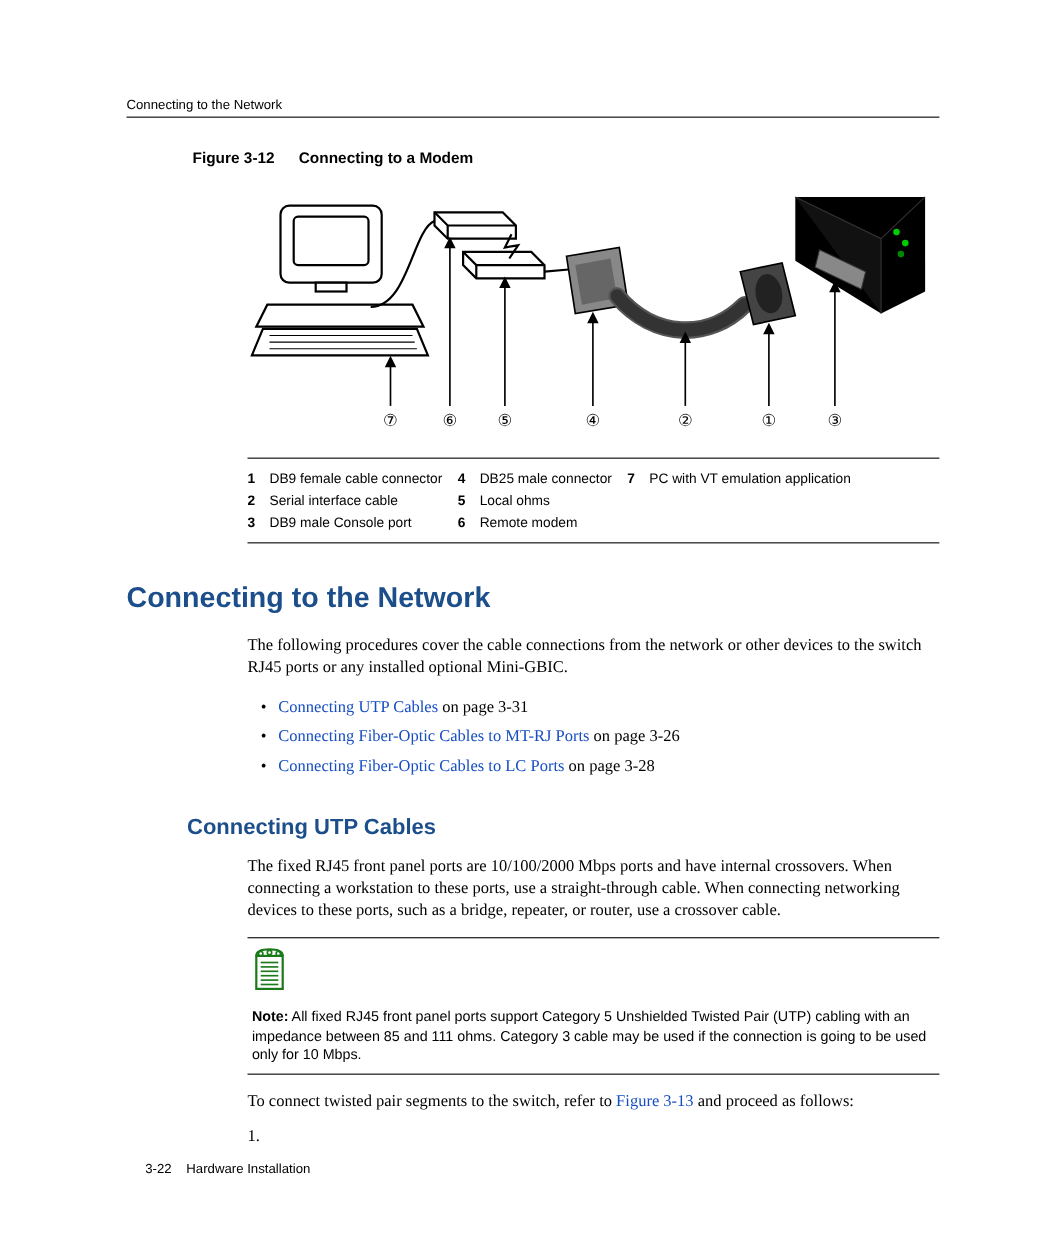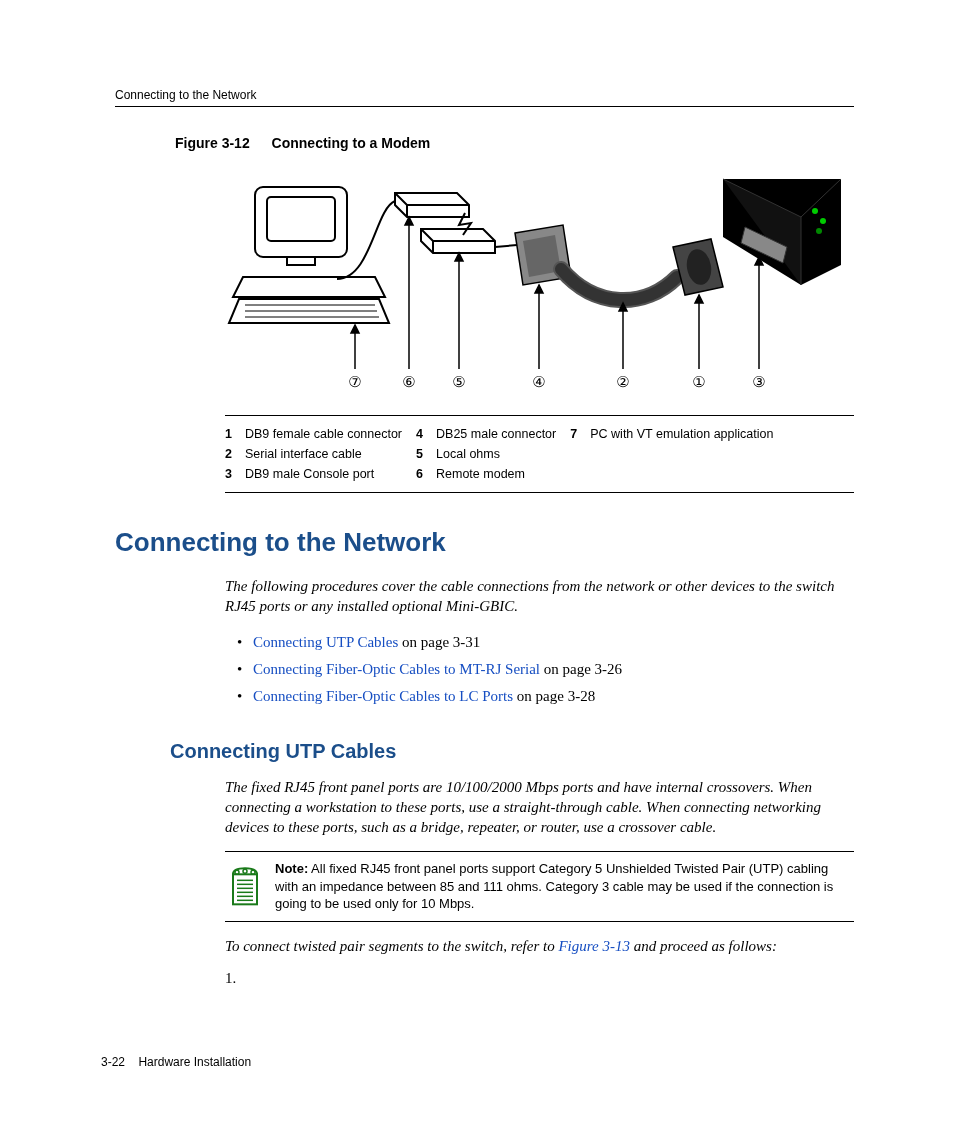--- a/index.html
+++ b/index.html
@@ -64,54 +64,54 @@
     color: #1b4e8a;
     margin-top: 30px;
     margin-bottom: 14px;
     margin-left: 55px;
   }
   .body-text {
     font-size: 15px;
     line-height: 1.35;
     margin-left: 110px;
     margin-bottom: 12px;
-    font-style: italic;
   }
   .bullets {
     margin-left: 110px;
     font-size: 15px;
     line-height: 1.8;
     margin-bottom: 4px;
   }
   .bullets li { list-style: none; display: flex; }
   .bullets li .bul { width: 28px; padding-left: 12px; }
   .link { color: #164ec2; }
   .note-box {
     display: flex;
     gap: 14px;
     margin-left: 110px;
     border-top: 1px solid #000;
     border-bottom: 1px solid #000;
     padding: 8px 4px;
     margin-bottom: 14px;
     margin-top: 14px;
+    flex-direction: column;
   }
   .note-icon { width: 32px; flex-shrink: 0; }
   .note-text {
     font-family: Arial, Helvetica, sans-serif;
     font-size: 13px;
     line-height: 1.35;
   }
   .ol { margin-left: 110px; font-size: 15px; line-height: 1.35; }
   .ol li { list-style: none; display: flex; margin-bottom: 8px; }
   .ol li .num { width: 24px; }
   .footer {
     position: absolute;
     bottom: 54px;
-    left: 101px;
+    left: 132px;
     font-family: Arial, Helvetica, sans-serif;
     font-size: 12px;
   }
 </style>
 </head>
 <body>
 
 <div class="header-region">Connecting to the Network</div>
 
 <div class="figure-caption">
@@ -248,21 +248,21 @@
 
 <p class="body-text">The following procedures cover the cable connections from the network or other devices to the switch RJ45 ports or any installed optional Mini-GBIC.</p>
 
 <ul class="bullets">
   <li>
       <span class="bul">•</span>
       <span><span class="link">Connecting UTP Cables</span><span> on page 3-31</span></span>
     </li>
   <li>
       <span class="bul">•</span>
-      <span><span class="link">Connecting Fiber-Optic Cables to MT-RJ Serial</span><span> on page 3-26</span></span>
+      <span><span class="link">Connecting Fiber-Optic Cables to MT-RJ Ports</span><span> on page 3-26</span></span>
     </li>
   <li>
       <span class="bul">•</span>
       <span><span class="link">Connecting Fiber-Optic Cables to LC Ports</span><span> on page 3-28</span></span>
     </li>
 </ul>
 
 <div class="h2">Connecting UTP Cables</div>
 
 <p class="body-text">The fixed RJ45 front panel ports are 10/100/2000 Mbps ports and have internal crossovers. When connecting a workstation to these ports, use a straight-through cable. When connecting networking devices to these ports, such as a bridge, repeater, or router, use a crossover cable.</p>

